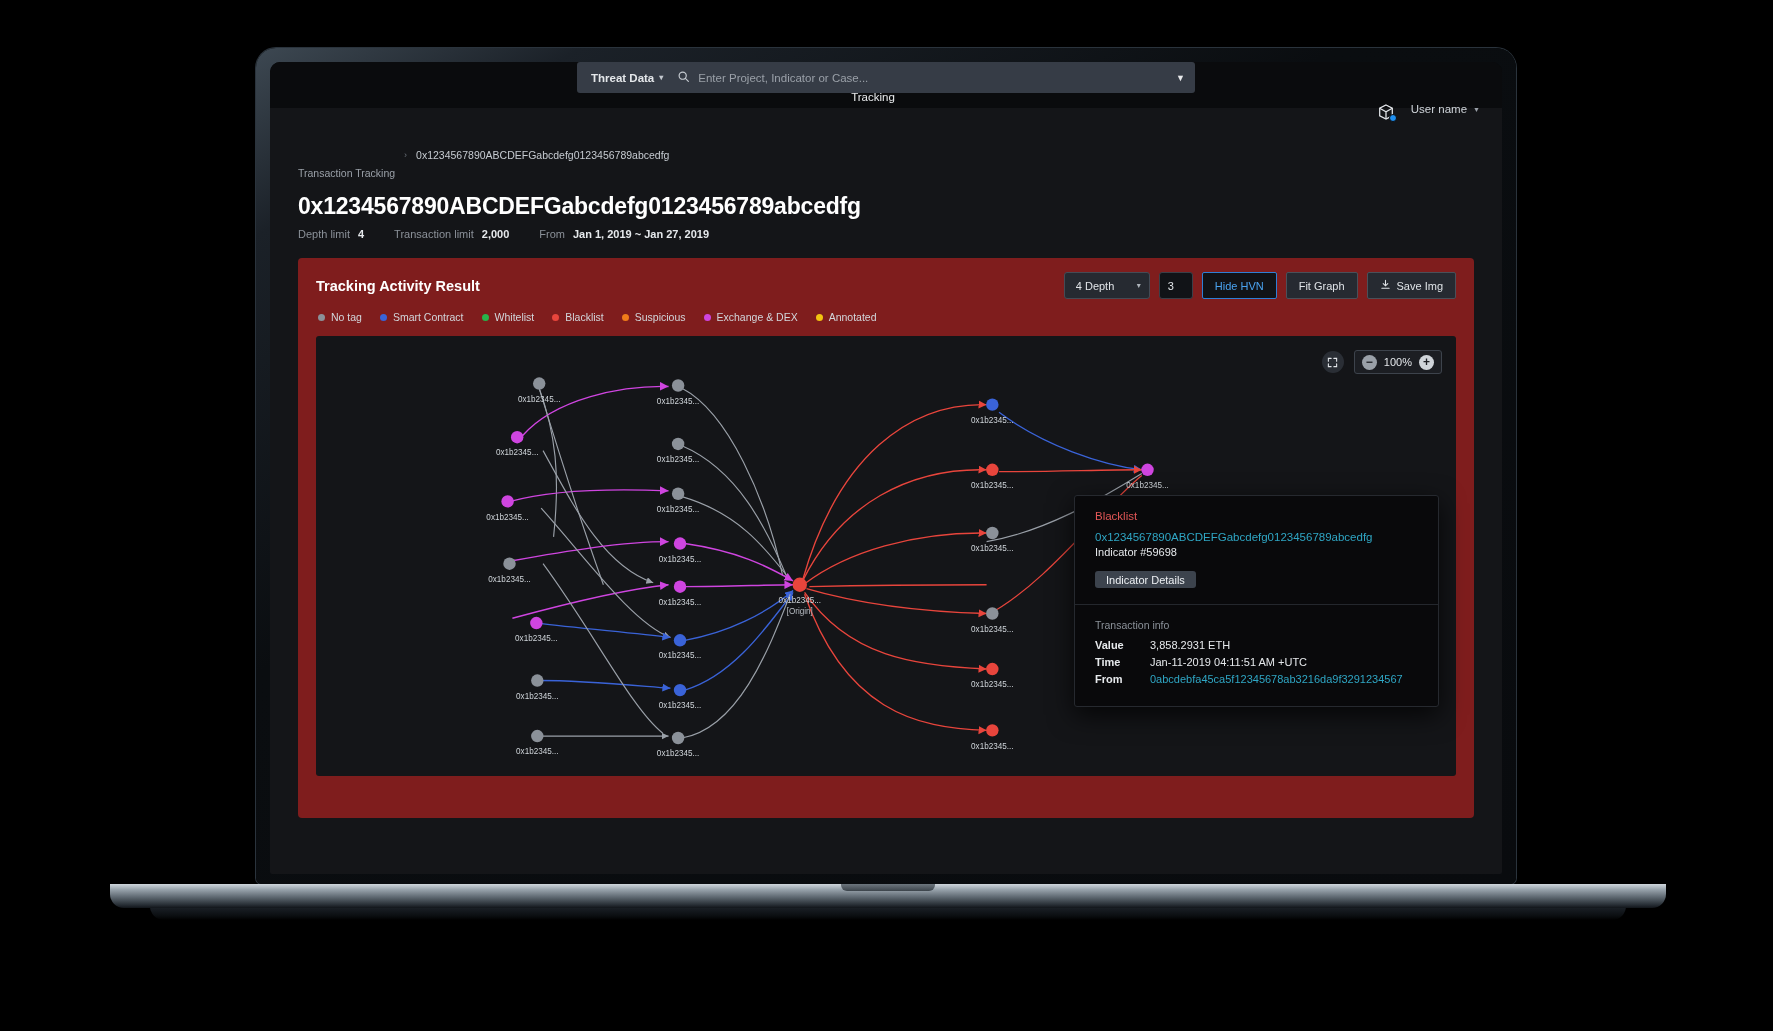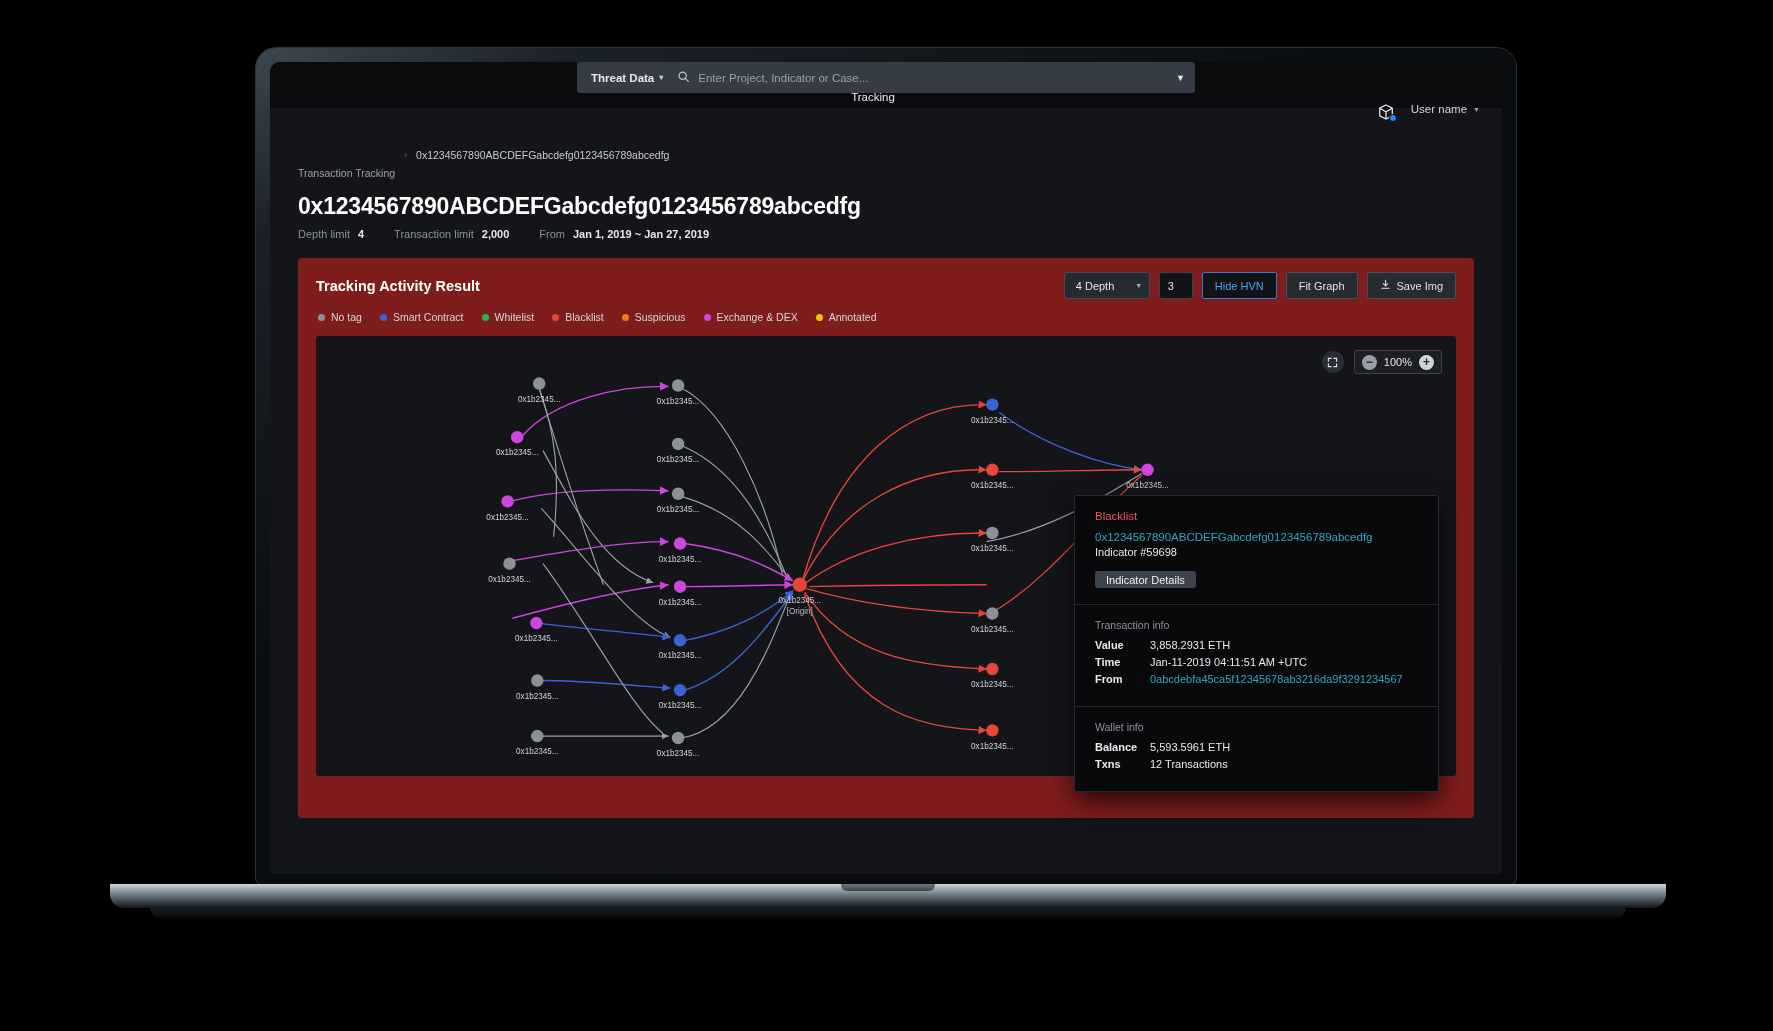--- a/index.html
+++ b/index.html
@@ -456,28 +456,17 @@
       </div>
       <div class="kv">
         <span class="k">Time</span>
         <span class="v">Jan-11-2019 04:11:51 AM +UTC</span>
       </div>
       <div class="kv">
         <span class="k">From</span>
         <span class="v link">0abcdebfa45ca5f12345678ab3216da9f3291234567</span>
       </div>
     </div>
-    <div class="tip-sec">
-      <div class="tip-h">Wallet info</div>
-      <div class="kv">
-        <span class="k">Balance</span>
-        <span class="v">5,593.5961 ETH</span>
-      </div>
-      <div class="kv">
-        <span class="k">Txns</span>
-        <span class="v">12 Transactions</span>
-      </div>
-    </div>
   </div>
 
   <div class="laptop-foot"></div>
   <div class="laptop-base"></div>
 </div>
 
 </body></html>

